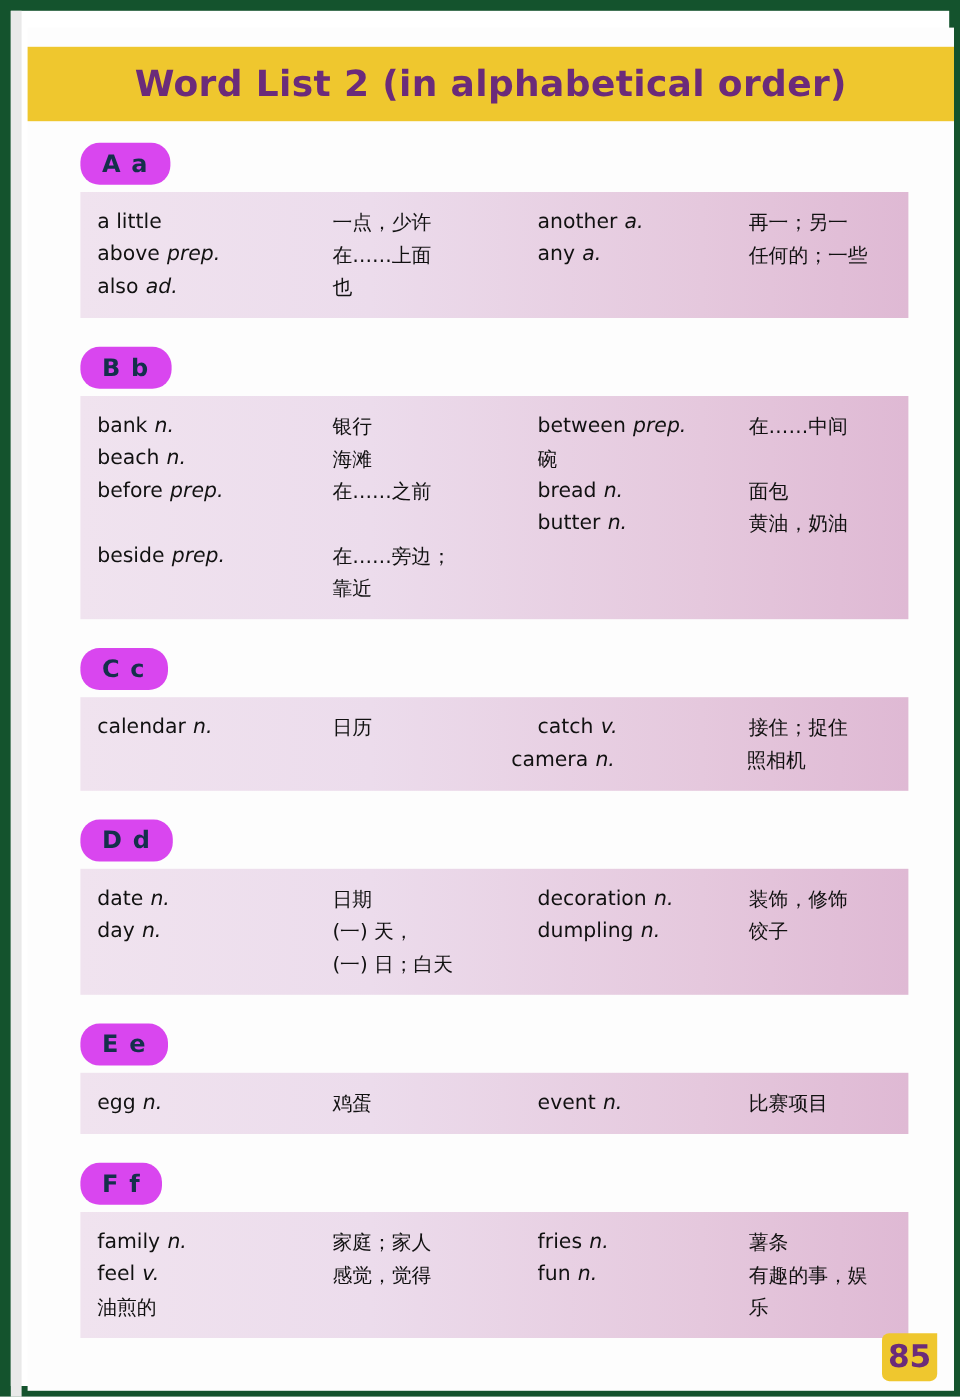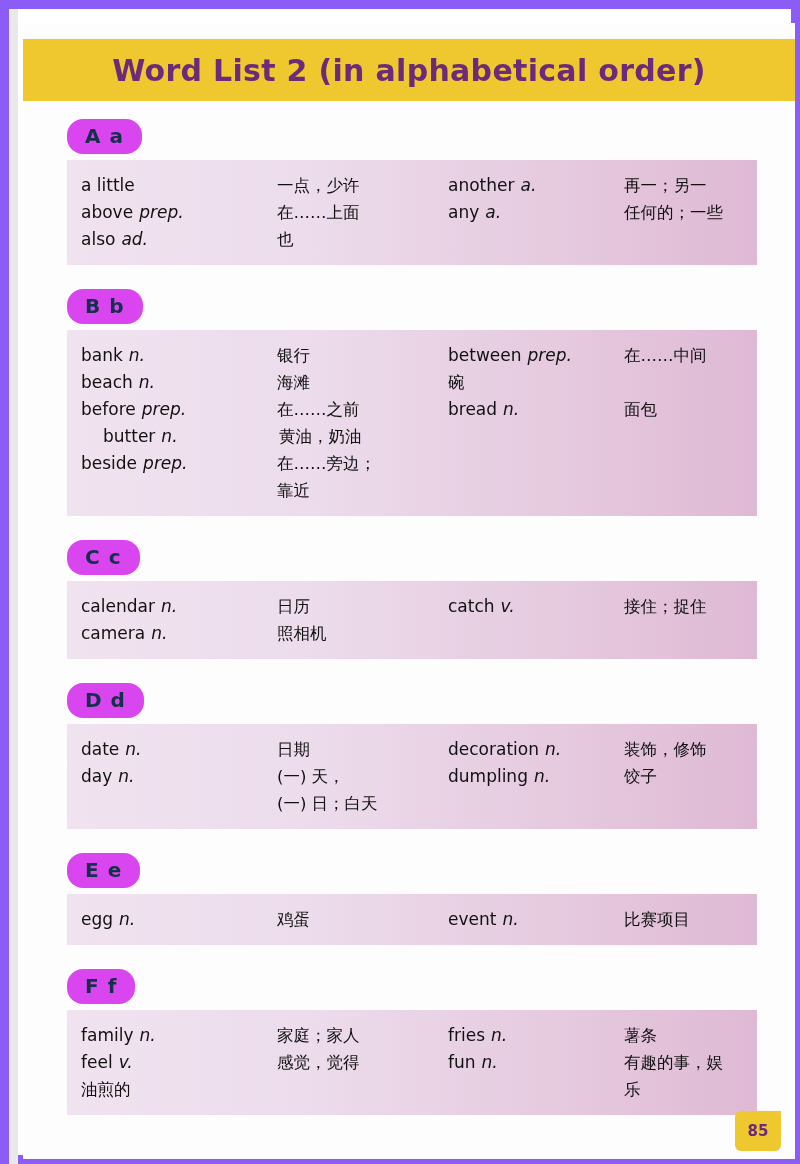--- a/index.html
+++ b/index.html
@@ -12,21 +12,21 @@
     background: #ffffff;
     font-family: "DejaVu Sans", "Liberation Sans", sans-serif;
     overflow: hidden;
   }
   .page {
     position: relative;
     width: 800px;
     height: 1164px;
     background: #ffffff;
     box-sizing: border-box;
-    border: 9px solid #8b5cf6;
+    border: 9px solid #14532d;
   }
   .inner {
     position: absolute;
     left: 14px;
     top: 14px;
     width: 772px;
     height: 1136px;
     background: #fdfdfd;
   }
   .title-bar {
@@ -78,20 +78,21 @@
   }
   .rows {
     display: flex;
     flex-direction: column;
   }
   .row {
     display: flex;
     flex-direction: row;
     align-items: flex-start;
     padding: 0 0 0 0;
+    justify-content: flex-end;
   }
   .cell {
     display: flex;
     flex-direction: row;
     align-items: flex-start;
     width: 345px;
     box-sizing: border-box;
   }
   .cell.left { padding-left: 14px; }
   .cell.right { padding-left: 36px; }
@@ -119,21 +120,21 @@
   .page-number {
     position: absolute;
     right: 14px;
     bottom: 8px;
     width: 46px;
     height: 40px;
     background: #efc72e;
     border-radius: 6px 0 6px 6px;
     color: #6b2b7a;
     font-weight: bold;
-    font-size: 15px;
+    font-size: 26px;
     display: flex;
     align-items: center;
     justify-content: center;
   }
   .edge-left {
     position: absolute;
     left: 0; top: 0; width: 9px; height: 1164px;
     background: #e9e9e9;
   }
 </style>

